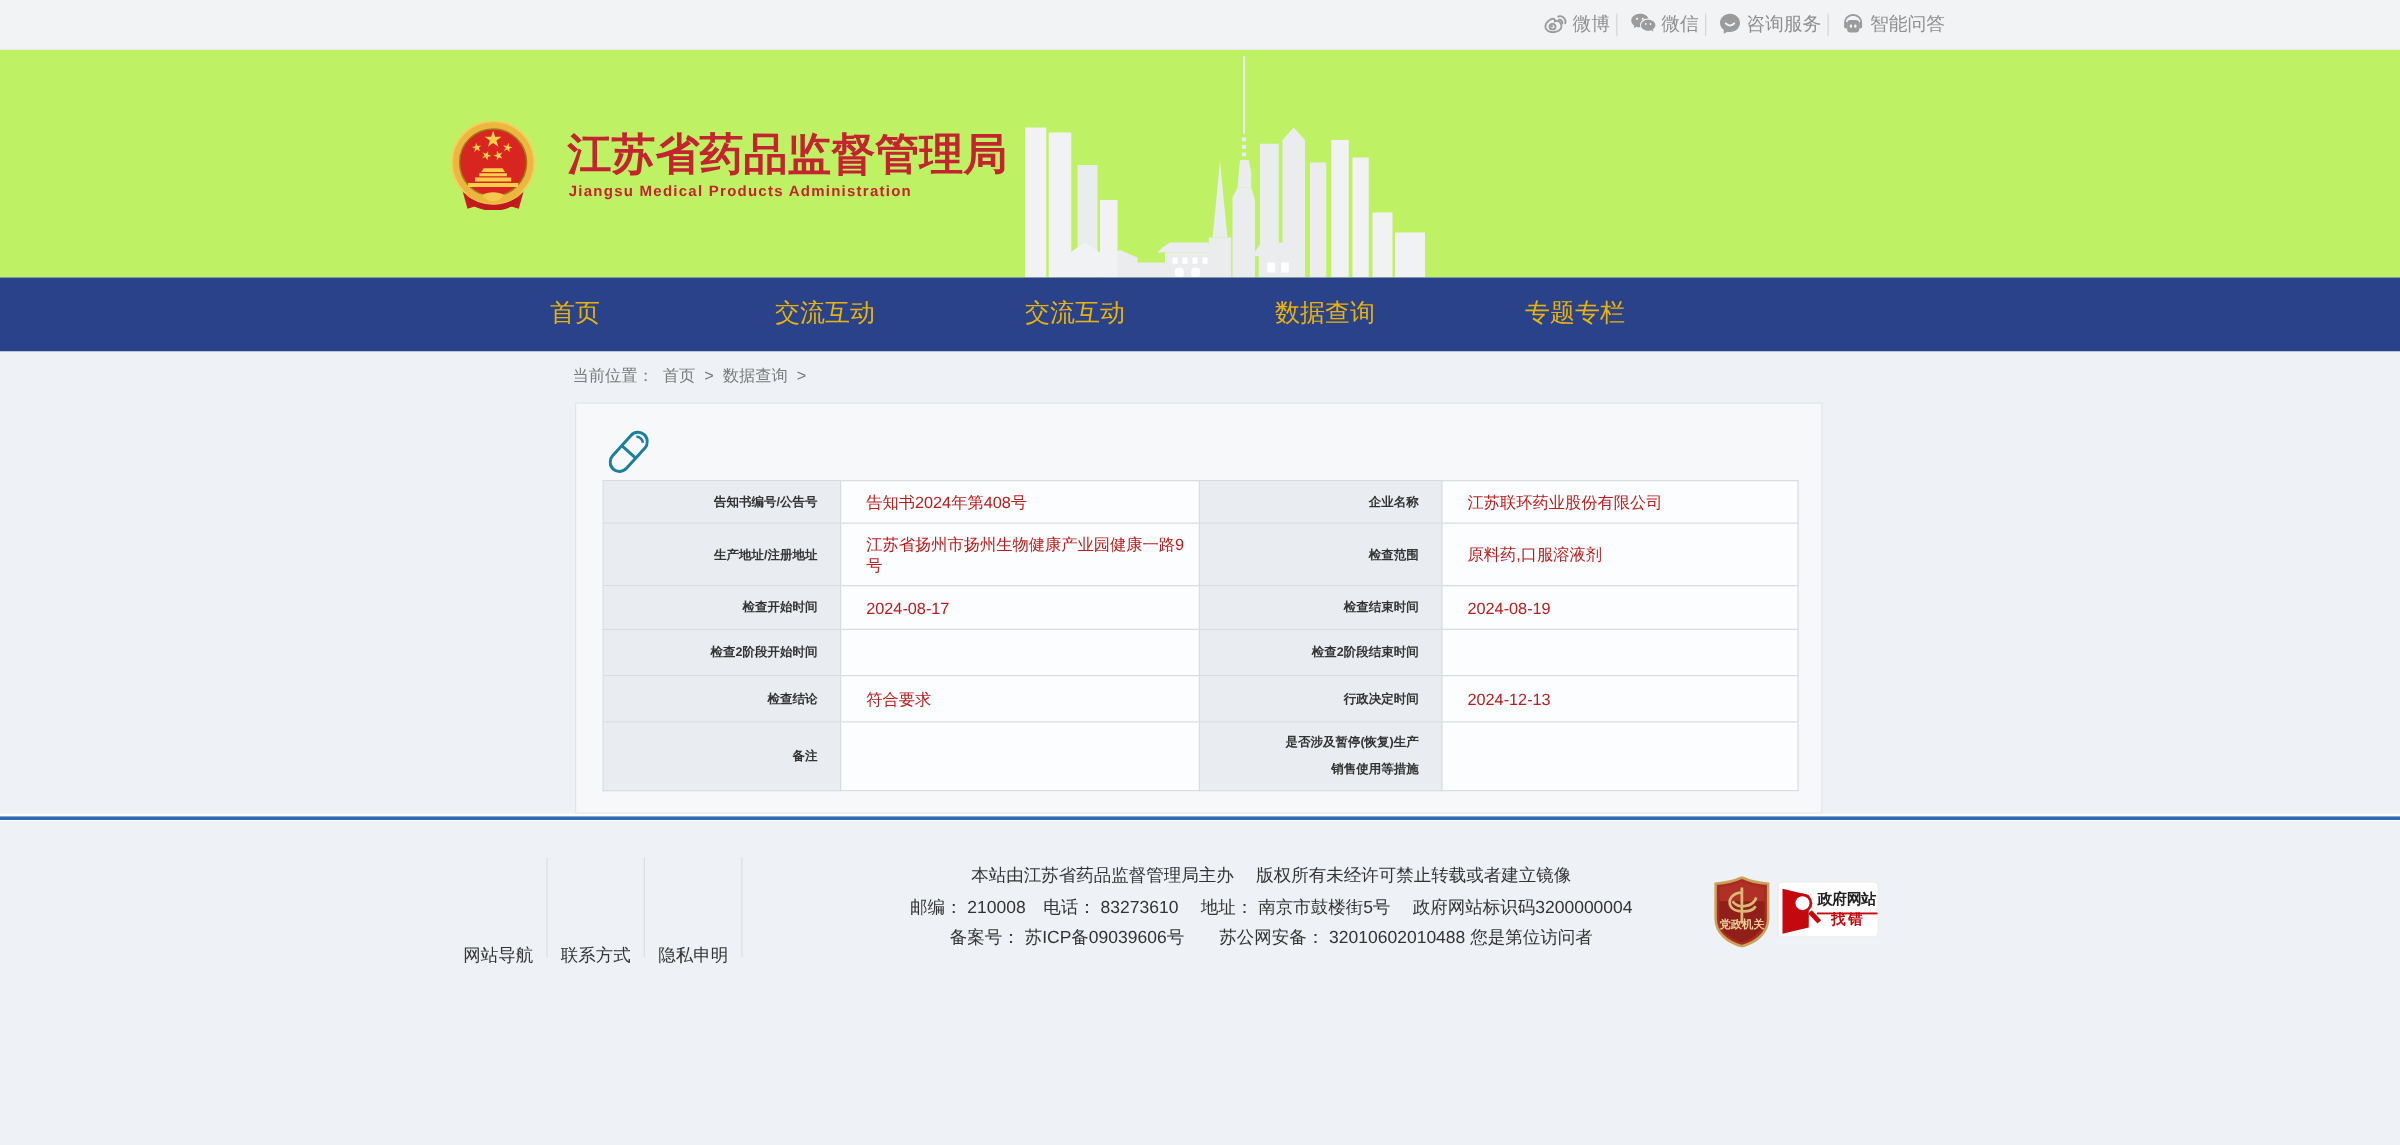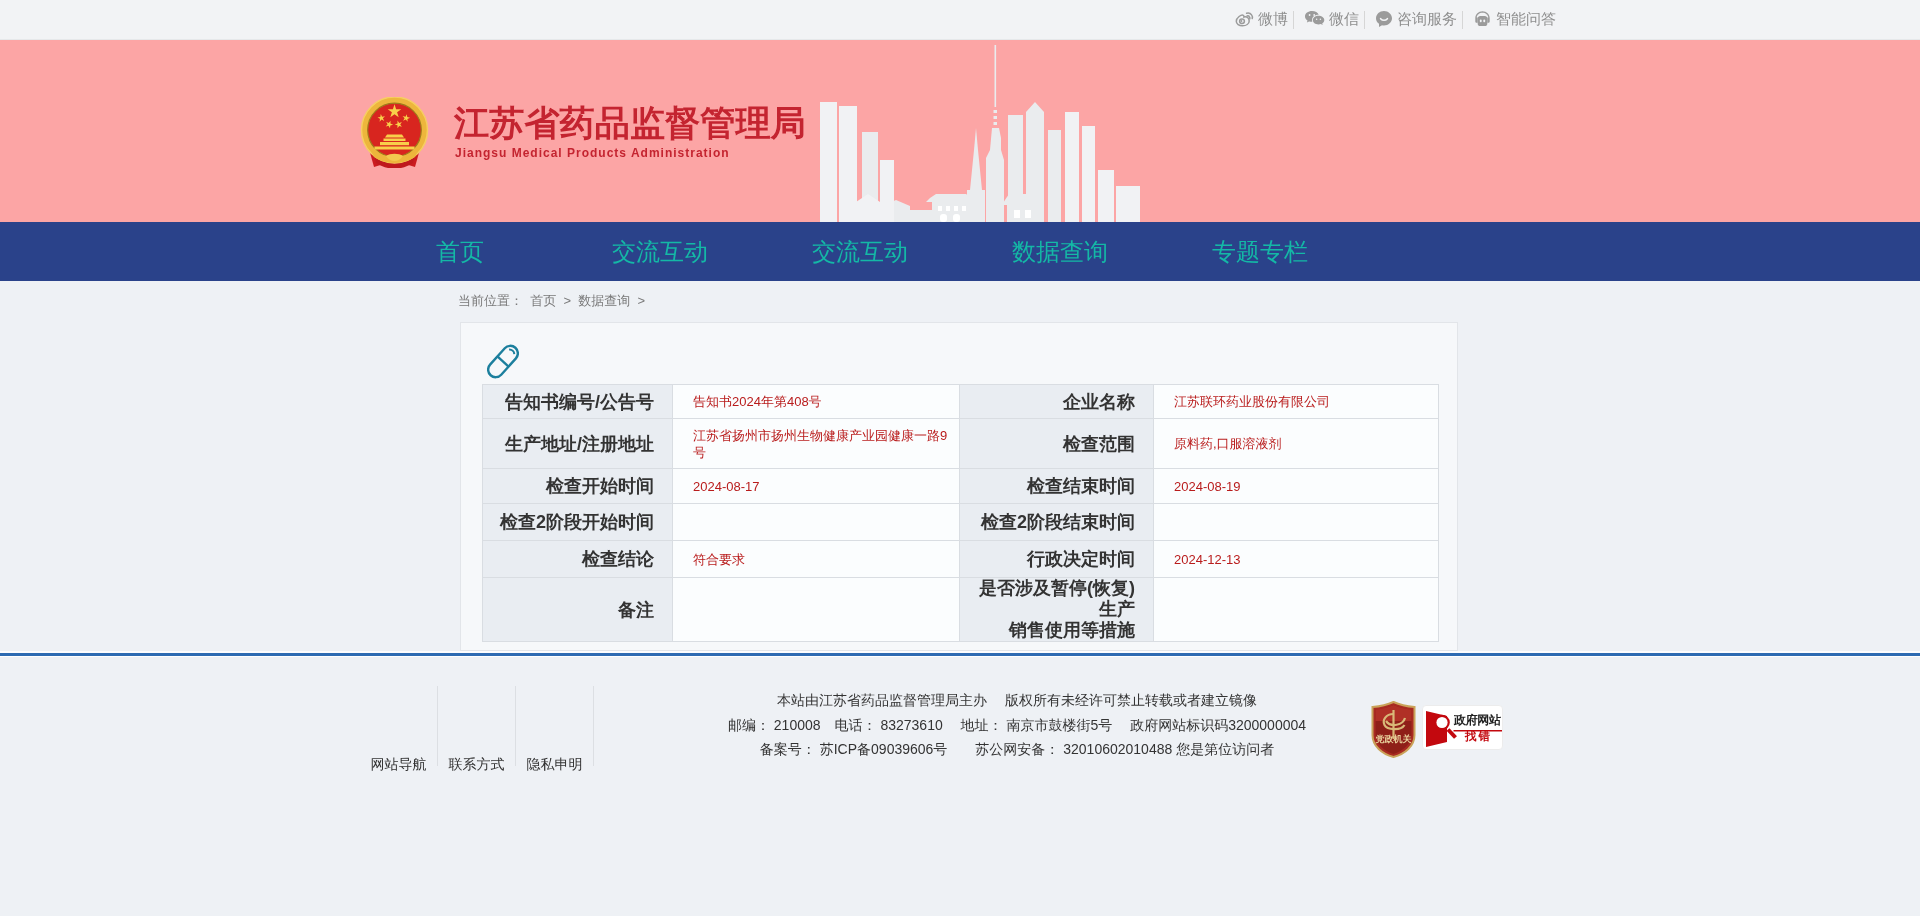--- a/index.html
+++ b/index.html
@@ -1,34 +1,34 @@
 <!DOCTYPE html>
 <html><head>
 <meta charset="utf-8">
 <style>
 html,body{margin:0;padding:0;}
 body{width:1920px;height:916px;background:#eef1f5;font-family:"Liberation Sans",sans-serif;position:relative;overflow:hidden;}
 .topbar{position:absolute;left:0;top:0;width:1920px;height:39px;background:#f2f3f5;border-bottom:1px solid #e6e8ea;}
 .topbar-in{position:absolute;right:364px;top:0;height:39px;display:flex;align-items:center;color:#8f8f8f;font-size:15px;}
 .topbar-in .it{display:flex;align-items:flex-start;gap:4px;font-family:Liberation Serif, serif;}
 .topbar-in .sep{width:1px;height:18px;background:#d6d6d6;margin:0 10px 0 5px;}
-.header{position:absolute;left:0;top:40px;width:1920px;height:182px;background:#fca5a5;overflow:hidden;}
+.header{position:absolute;left:0;top:40px;width:1920px;height:182px;background:#bef264;overflow:hidden;}
 .sky{position:absolute;left:820px;top:0px;}
 .emblem{position:absolute;left:360px;top:57px;}
 .title-cn{position:absolute;left:454px;top:60px;font-size:35px;font-weight:bold;color:#c42430;letter-spacing:0;transform:scaleX(1.005);transform-origin:0 0;white-space:nowrap;}
 .title-en{position:absolute;left:455px;top:106px;font-size:12px;font-weight:bold;color:#c42430;letter-spacing:1px;white-space:nowrap;}
 .nav{position:absolute;left:0;top:222px;width:1920px;height:59px;background:#2a428a;}
 .nav-in{position:absolute;left:360px;top:0;width:1200px;height:59px;display:flex;}
-.nav-in a{display:block;width:200px;text-align:center;line-height:59px;color:#14b8a6;font-size:24px;text-decoration:none;}
+.nav-in a{display:block;width:200px;text-align:center;line-height:59px;color:#eab308;font-size:20px;text-decoration:none;}
 .crumb{position:absolute;left:458px;top:292px;font-size:13px;color:#7a7a7a;}
 .panel{position:absolute;left:460px;top:322px;width:998px;height:329px;background:#f6f8fa;border:1px solid #e2e5e9;box-sizing:border-box;}
 .pill{position:absolute;left:26px;top:21px;}
 table.tb{position:absolute;left:21px;top:61px;border-collapse:collapse;table-layout:fixed;width:956px;}
 table.tb td{border:1px solid #d9dde2;vertical-align:middle;box-sizing:border-box;}
-td.lb{background:#e9edf2;font-size:18px;font-weight:bold;color:#333;text-align:right;padding:0 18px 0 6px;}
+td.lb{background:#e9edf2;font-size:10px;font-weight:bold;color:#333;text-align:right;padding:0 18px 0 6px;}
 td.vl{background:#fbfdfe;font-size:13px;color:#b91c1c;text-align:left;padding:0 10px 0 20px;line-height:17px;}
 .footer{position:absolute;left:0;top:651px;width:1920px;height:265px;border-top:2px solid #fdfdfe;background:linear-gradient(180deg,#2e6bb2 0,#2e6bb2 3px,#ffffff 3px,#ffffff 4px,#eef1f5 4px);box-sizing:content-box;}
 .f-icons{position:absolute;left:360px;top:40px;height:80px;display:flex;}
 .f-it{width:77px;display:flex;flex-direction:column;align-items:center;gap:48px;}
 .f-it .lab{margin-top:15px;font-size:14px;color:#333;}
 .f-sep{width:1px;height:80px;background:#dcdfe3;margin-top:-7px;}
 .f-text{position:absolute;left:717px;top:35px;width:600px;text-align:center;font-size:14px;color:#333;line-height:24.5px;white-space:nowrap;}
 .badges{position:absolute;left:1371px;top:48px;display:flex;align-items:flex-start;}
 </style>
 </head>

